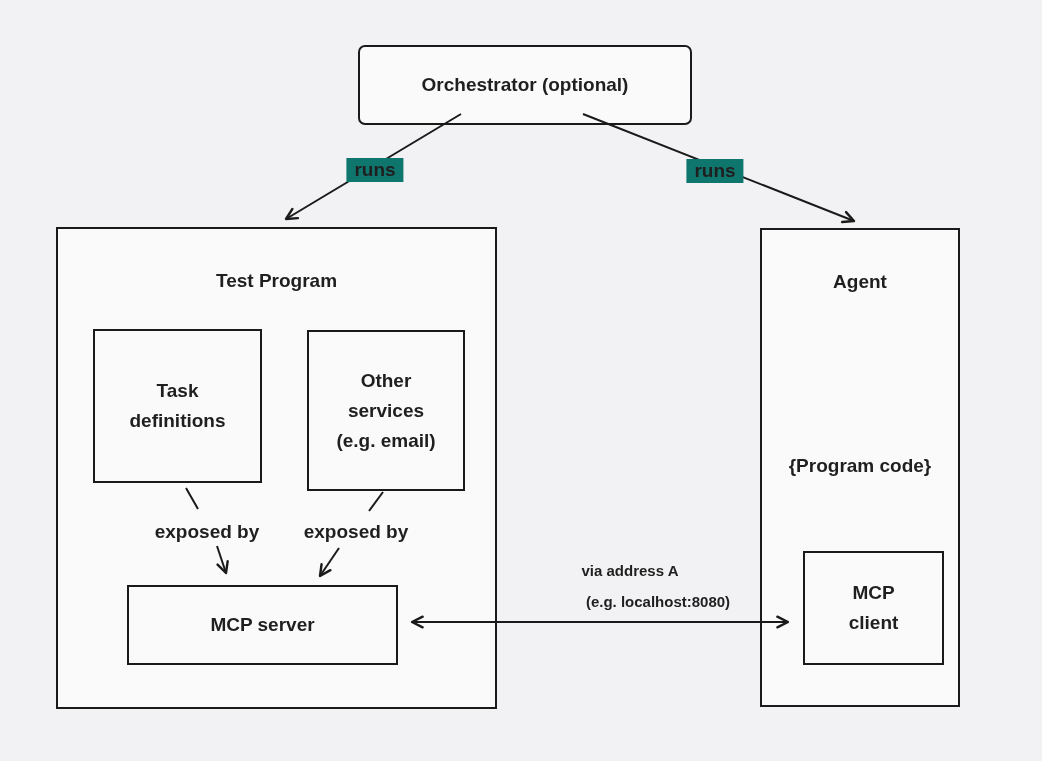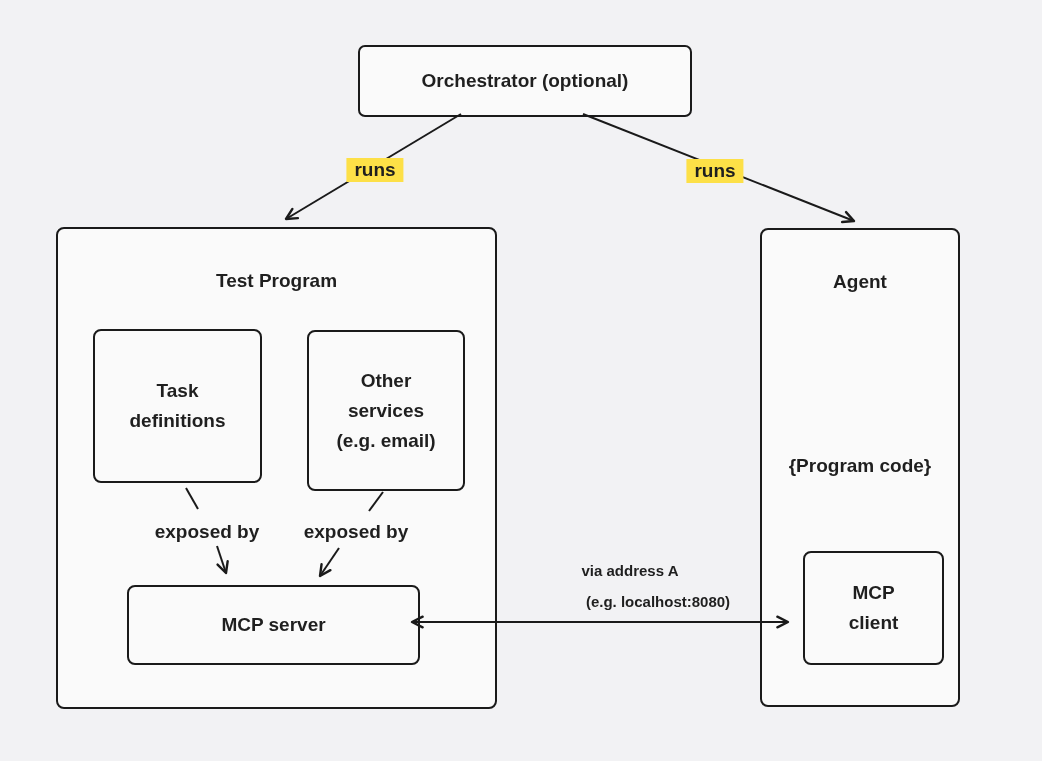--- a/index.html
+++ b/index.html
@@ -8,54 +8,54 @@
     width:1042px;height:761px;
     background:#f2f2f4;
     font-family:"Liberation Sans","DejaVu Sans",sans-serif;
     color:#1f1f1f;
     overflow:hidden;
   }
   .box{
     position:absolute;
     background:#fafafa;
     border:2px solid #1a1a1a;
-    border-radius:8px;
+    border-radius:0;
     box-sizing:border-box;
   }
   .center-flex{
     display:flex;align-items:center;justify-content:center;
     text-align:center;
   }
   .lbl{font-size:19px;font-weight:600;line-height:30px;}
   .multiline span{display:block;text-align:center;}
-  .box-orchestrator{left:358px;top:45px;width:334px;height:72px;border-radius:7px;}
+  .box-orchestrator{left:358px;top:45px;width:334px;height:80px;border-radius:7px;}
   .box-test-program{left:56px;top:227px;width:441px;height:482px;}
   .box-agent{left:760px;top:228px;width:200px;height:479px;}
   .container-title{
     position:absolute;left:0;top:39px;width:100%;
     text-align:center;font-size:19px;font-weight:600;line-height:26px;
   }
   .box-task-definitions{left:35px;top:100px;width:169px;height:154px;}
   .box-other-services{left:249px;top:101px;width:158px;height:161px;}
-  .box-mcp-server{left:69px;top:356px;width:293px;height:80px;}
+  .box-mcp-server{left:69px;top:356px;width:271px;height:80px;}
   .unknown-code{
     position:absolute;left:0;top:225px;width:100%;
     text-align:center;font-size:19px;font-weight:600;
   }
   .box-mcp-client{left:41px;top:321px;width:141px;height:114px;}
   svg.wires{
     position:absolute;left:0;top:0;z-index:5;pointer-events:none;
   }
   svg.wires line{stroke:#1a1a1a;stroke-width:2;}
   .edge-label{
     position:absolute;z-index:6;
     transform:translate(-50%,-50%);
     font-size:19px;font-weight:600;white-space:nowrap;
   }
-  .edge-label.masked{background:#fde047;padding:1px 8px;}
+  .edge-label.masked{background:#0f766e;padding:1px 8px;}
   .edge-label.small{font-size:15px;}
   .el-runs-left{left:375px;top:170px;}
   .el-runs-right{left:715px;top:171px;}
   .el-exposed-left{left:207px;top:532px;}
   .el-exposed-right{left:356px;top:532px;}
   .el-via-1{left:630px;top:570px;}
   .el-via-2{left:630px;top:601px;margin-left:28px;}
 </style>
 </head>
 <body>

